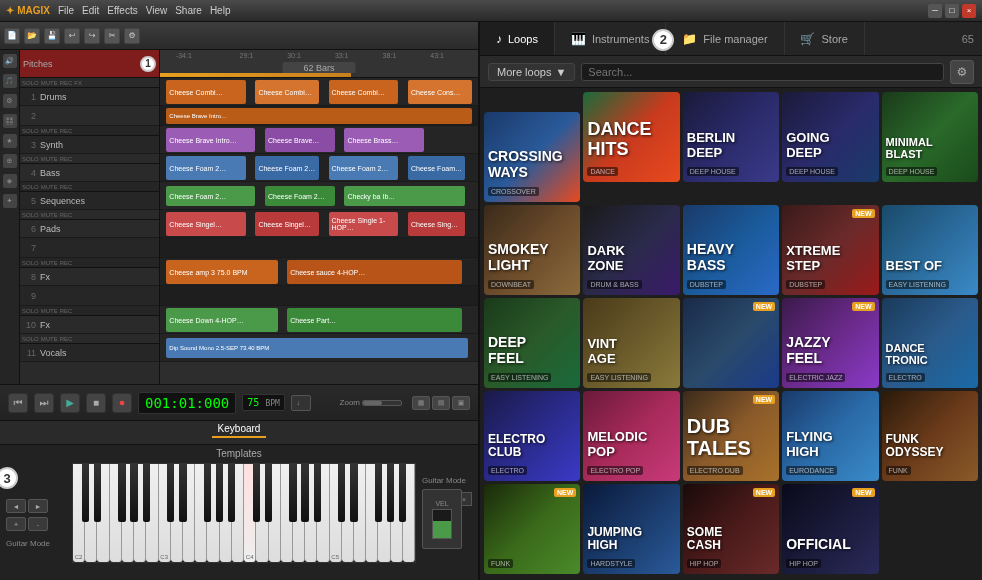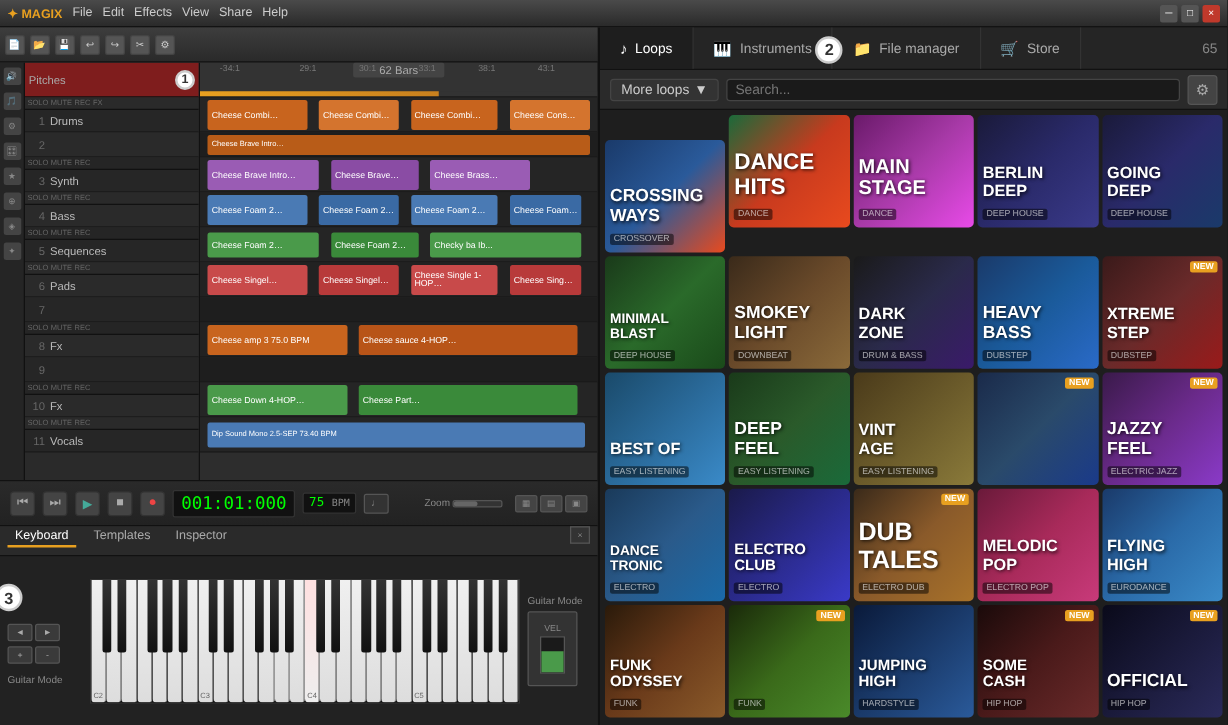--- a/index.html
+++ b/index.html
@@ -250,24 +250,25 @@
       height: 160px;
       background: #222;
       border-top: 1px solid #111;
       display: flex;
       flex-direction: column;
     }
     .keyboard-tabs {
       height: 24px;
       background: #2a2a2a;
       display: flex;
-      align-items: flex-start;
+      align-items: center;
       padding: 0 6px;
       gap: 8px;
       border-bottom: 1px solid #111;
+      flex-direction: column;
     }
     .keyboard-tab {
       font-size: 10px;
       color: #aaa;
       padding: 2px 6px;
       cursor: pointer;
     }
     .keyboard-tab.active {
       color: #fff;
       border-bottom: 2px solid #e8a020;
@@ -622,21 +623,21 @@
           <div style="margin-top:10px;display:flex;align-items:center;width:100%;">
             <span class="track-num">11</span>
             <span class="track-name">Vocals</span>
           </div>
         </div>
       </div>
 
       <div class="timeline-area">
 
         <div class="timeline-ruler">
-          <div style="position:absolute;top:0;left:50%;transform:translateX(-50%);font-size:9px;color:#aaa;background:#444;padding:1px 21px;border-radius:2px;">62 Bars</div>
+          <div style="position:absolute;top:12px;left:50%;transform:translateX(-50%);font-size:9px;color:#aaa;background:#444;padding:1px 21px;border-radius:2px;">62 Bars</div>
 
           <div style="position:absolute;bottom:0;left:0;right:0;height:4px;background:#333;">
             <div style="height:100%;width:60%;background:linear-gradient(to right,#e8a020,#c8801e);"></div>
           </div>
           <div style="position:absolute;top:2px;left:5%;font-size:7px;color:#777;">-34:1</div>
           <div style="position:absolute;top:2px;left:25%;font-size:7px;color:#777;">29:1</div>
           <div style="position:absolute;top:2px;left:40%;font-size:7px;color:#777;">30:1</div>
           <div style="position:absolute;top:2px;left:55%;font-size:7px;color:#777;">33:1</div>
           <div style="position:absolute;top:2px;left:70%;font-size:7px;color:#777;">38:1</div>
           <div style="position:absolute;top:2px;left:85%;font-size:7px;color:#777;">43:1</div>
@@ -880,26 +881,20 @@
         </div>
       </div>
 
       <div class="loop-card" style="background:linear-gradient(135deg, #1a6a3a 0%, #c83a1e 50%, #e84a1e 100%);">
         <div class="loop-card-content">
           <div class="loop-card-title" style="font-size:18px;">DANCE<br>HITS</div>
           <div class="loop-card-genre">DANCE</div>
         </div>
       </div>
 
-      <div class="loop-card" style="background:linear-gradient(135deg, #6a1a6a 0%, #a83aa8 50%, #e84ae8 100%);">
-        <div class="loop-card-content">
-          <div class="loop-card-title" style="font-size:16px;">MAIN<br>STAGE</div>
-          <div class="loop-card-genre">DANCE</div>
-        </div>
-      </div>
 
       <div class="loop-card" style="background:linear-gradient(135deg, #1a1a3a 0%, #2a2a6a 50%, #3a3a8a 100%);">
         <div class="loop-card-content">
           <div class="loop-card-title" style="font-size:13px;">berlin<br>deep</div>
           <div class="loop-card-genre">DEEP HOUSE</div>
         </div>
       </div>
 
       <div class="loop-card" style="background:linear-gradient(135deg, #1a1a3a 0%, #2a2a6a 50%, #1a3a6a 100%);">
         <div class="loop-card-content">
@@ -984,35 +979,35 @@
         </div>
       </div>
 
       <div class="loop-card" style="background:linear-gradient(135deg, #1a1a4a 0%, #2a2a8a 50%, #3a3ac8 100%);">
         <div class="loop-card-content">
           <div class="loop-card-title" style="font-size:12px;">ELECTRO<br>CLUB</div>
           <div class="loop-card-genre">ELECTRO</div>
         </div>
       </div>
 
+      <div class="loop-card" style="background:linear-gradient(135deg, #6a1a3a 0%, #a82a5a 50%, #c83a7a 100%);">
+        <div class="loop-card-content">
+          <div class="loop-card-title" style="font-size:13px;">Melodic<br>POP</div>
+          <div class="loop-card-genre">ELECTRO POP</div>
+        </div>
+      </div>
+
       <div class="loop-card" style="background:linear-gradient(135deg, #3a2a1a 0%, #8a5a2a 50%, #a8722a 100%);">
         <div class="new-badge">NEW</div>
         <div class="loop-card-content">
           <div class="loop-card-title" style="font-size:20px;font-weight:900;">DUB<br>TALES</div>
           <div class="loop-card-genre">ELECTRO DUB</div>
         </div>
       </div>
 
-      <div class="loop-card" style="background:linear-gradient(135deg, #6a1a3a 0%, #a82a5a 50%, #c83a7a 100%);">
-        <div class="loop-card-content">
-          <div class="loop-card-title" style="font-size:13px;">Melodic<br>POP</div>
-          <div class="loop-card-genre">ELECTRO POP</div>
-        </div>
-      </div>
-
       <div class="loop-card" style="background:linear-gradient(135deg, #1a3a6a 0%, #2a6aa8 50%, #3a8ac8 100%);">
         <div class="loop-card-content">
           <div class="loop-card-title" style="font-size:13px;">FLYING<br>HIGH</div>
           <div class="loop-card-genre">EURODANCE</div>
         </div>
       </div>
 
       <div class="loop-card" style="background:linear-gradient(135deg, #2a1a0a 0%, #6a3a1a 50%, #8a5a2a 100%);">
         <div class="loop-card-content">
           <div class="loop-card-title" style="font-size:12px;">FUNK<br>ODYSSEY</div>

